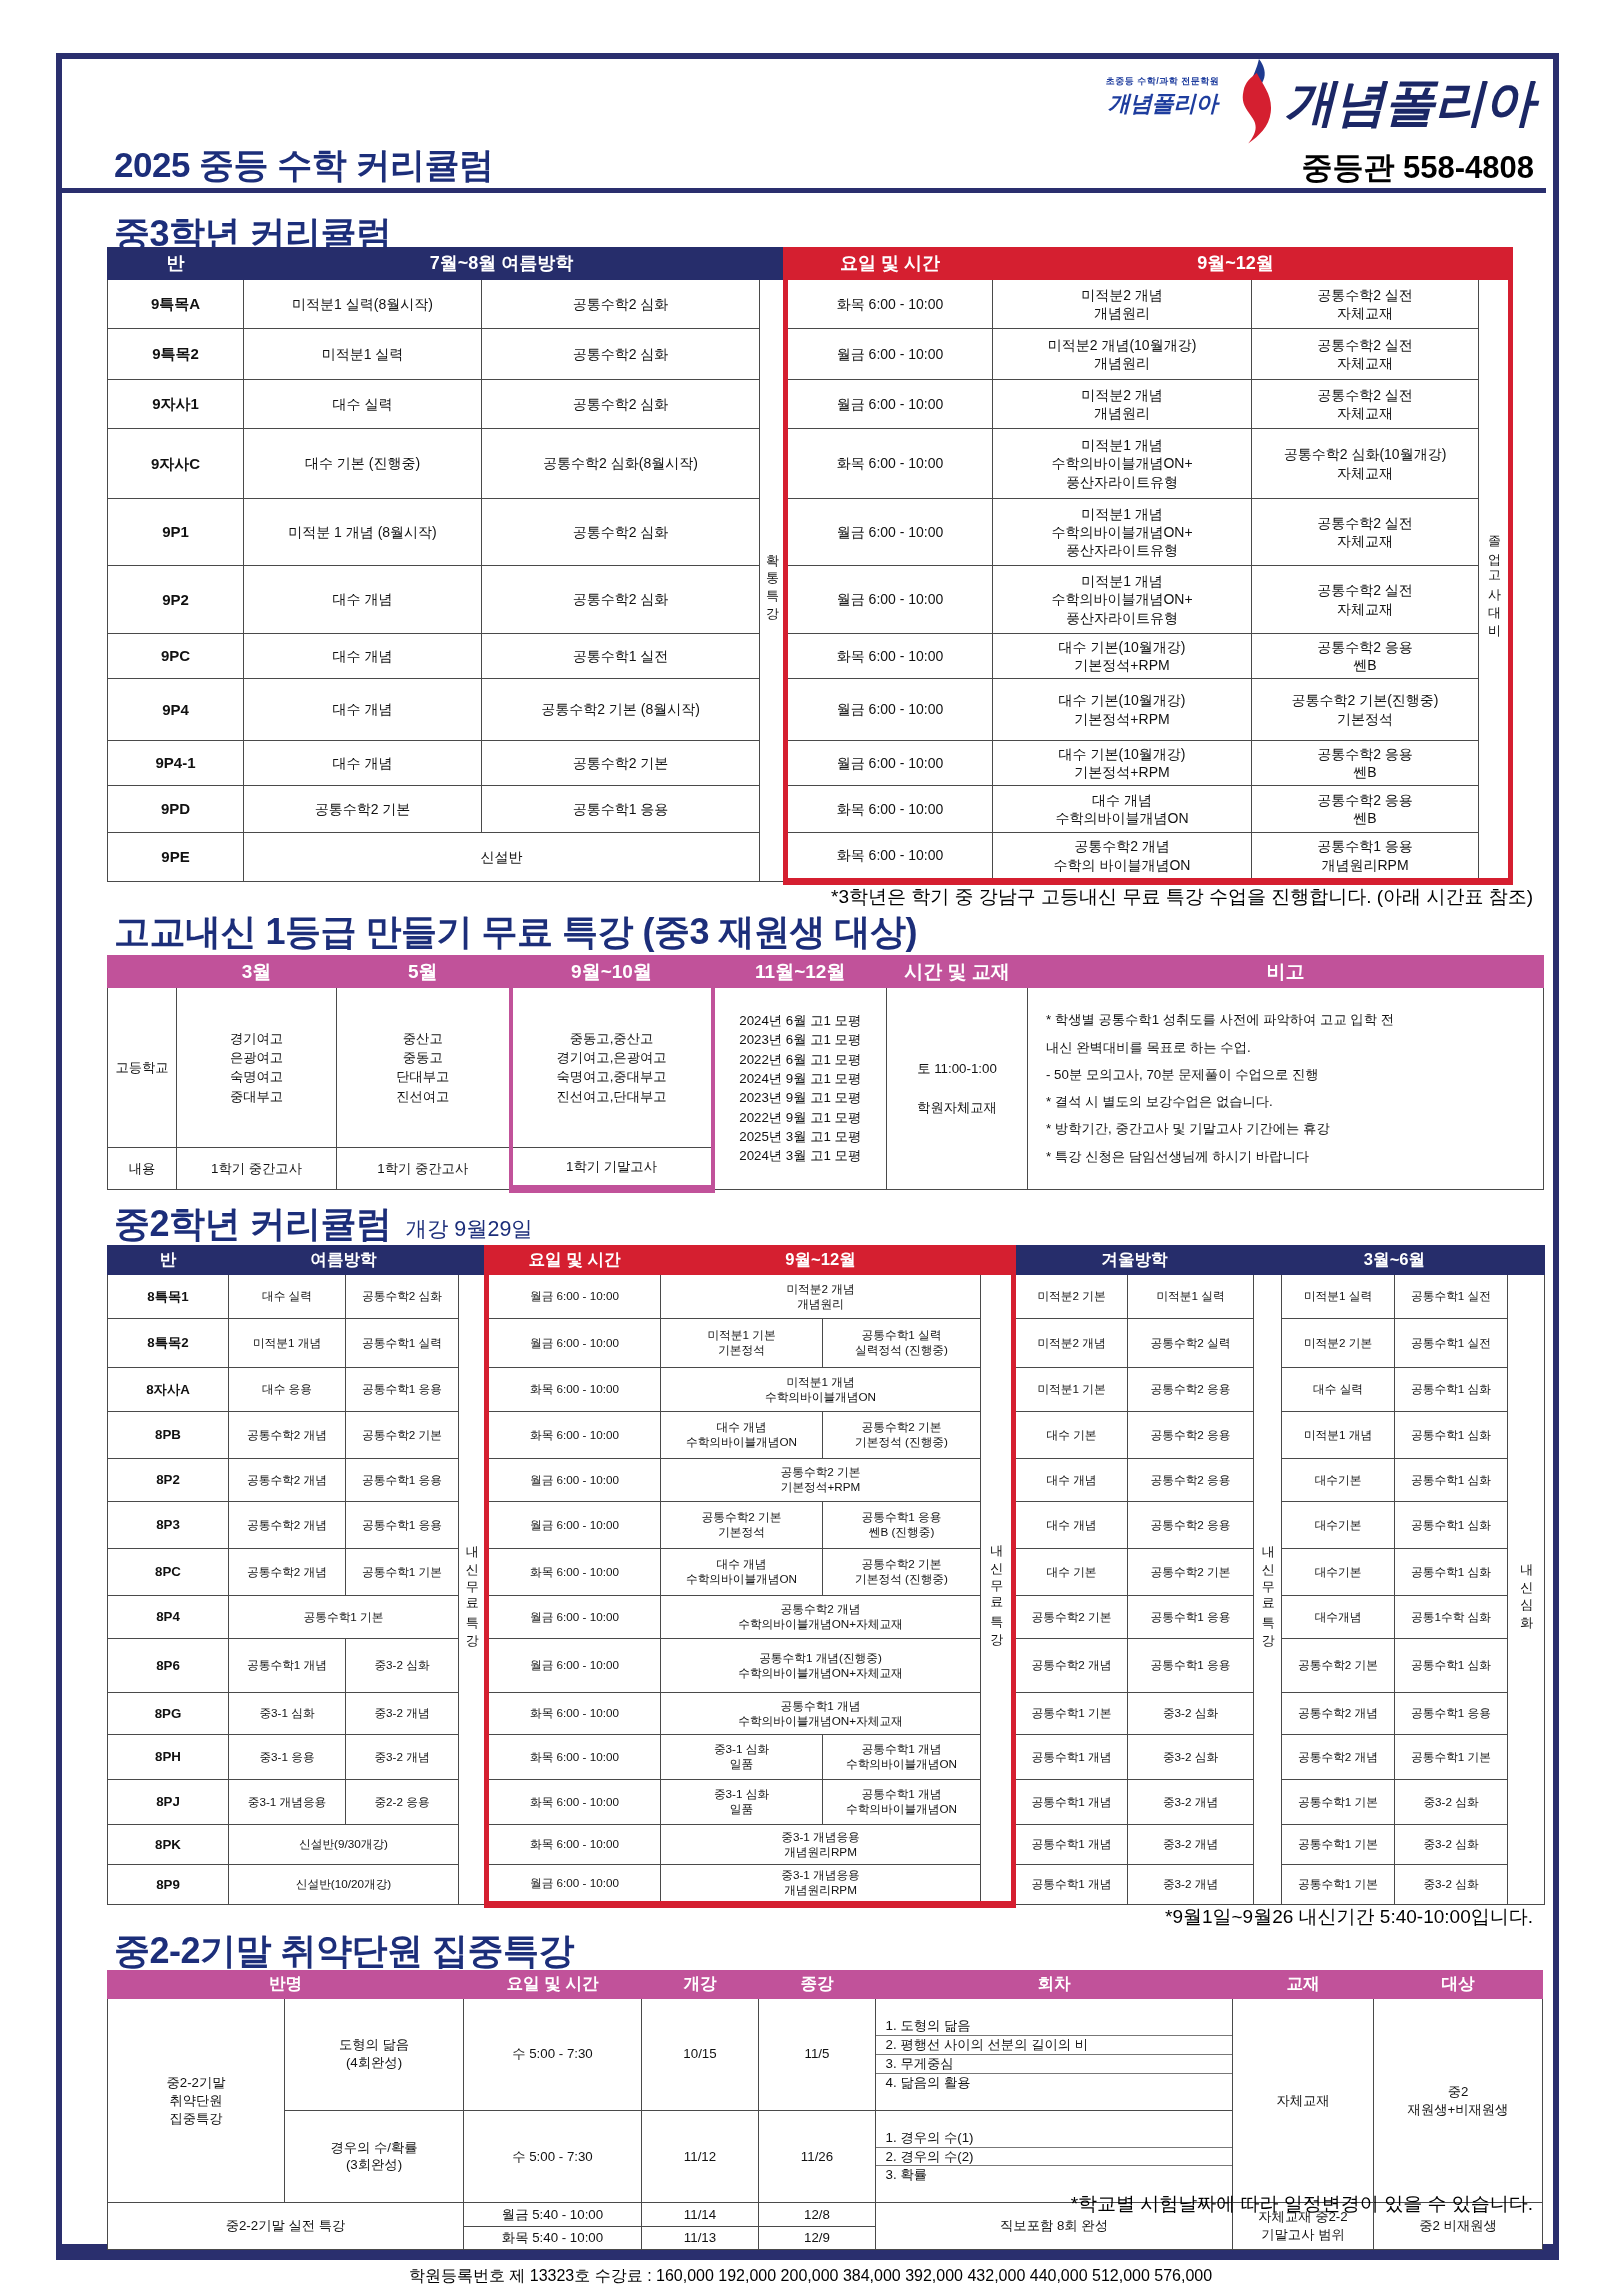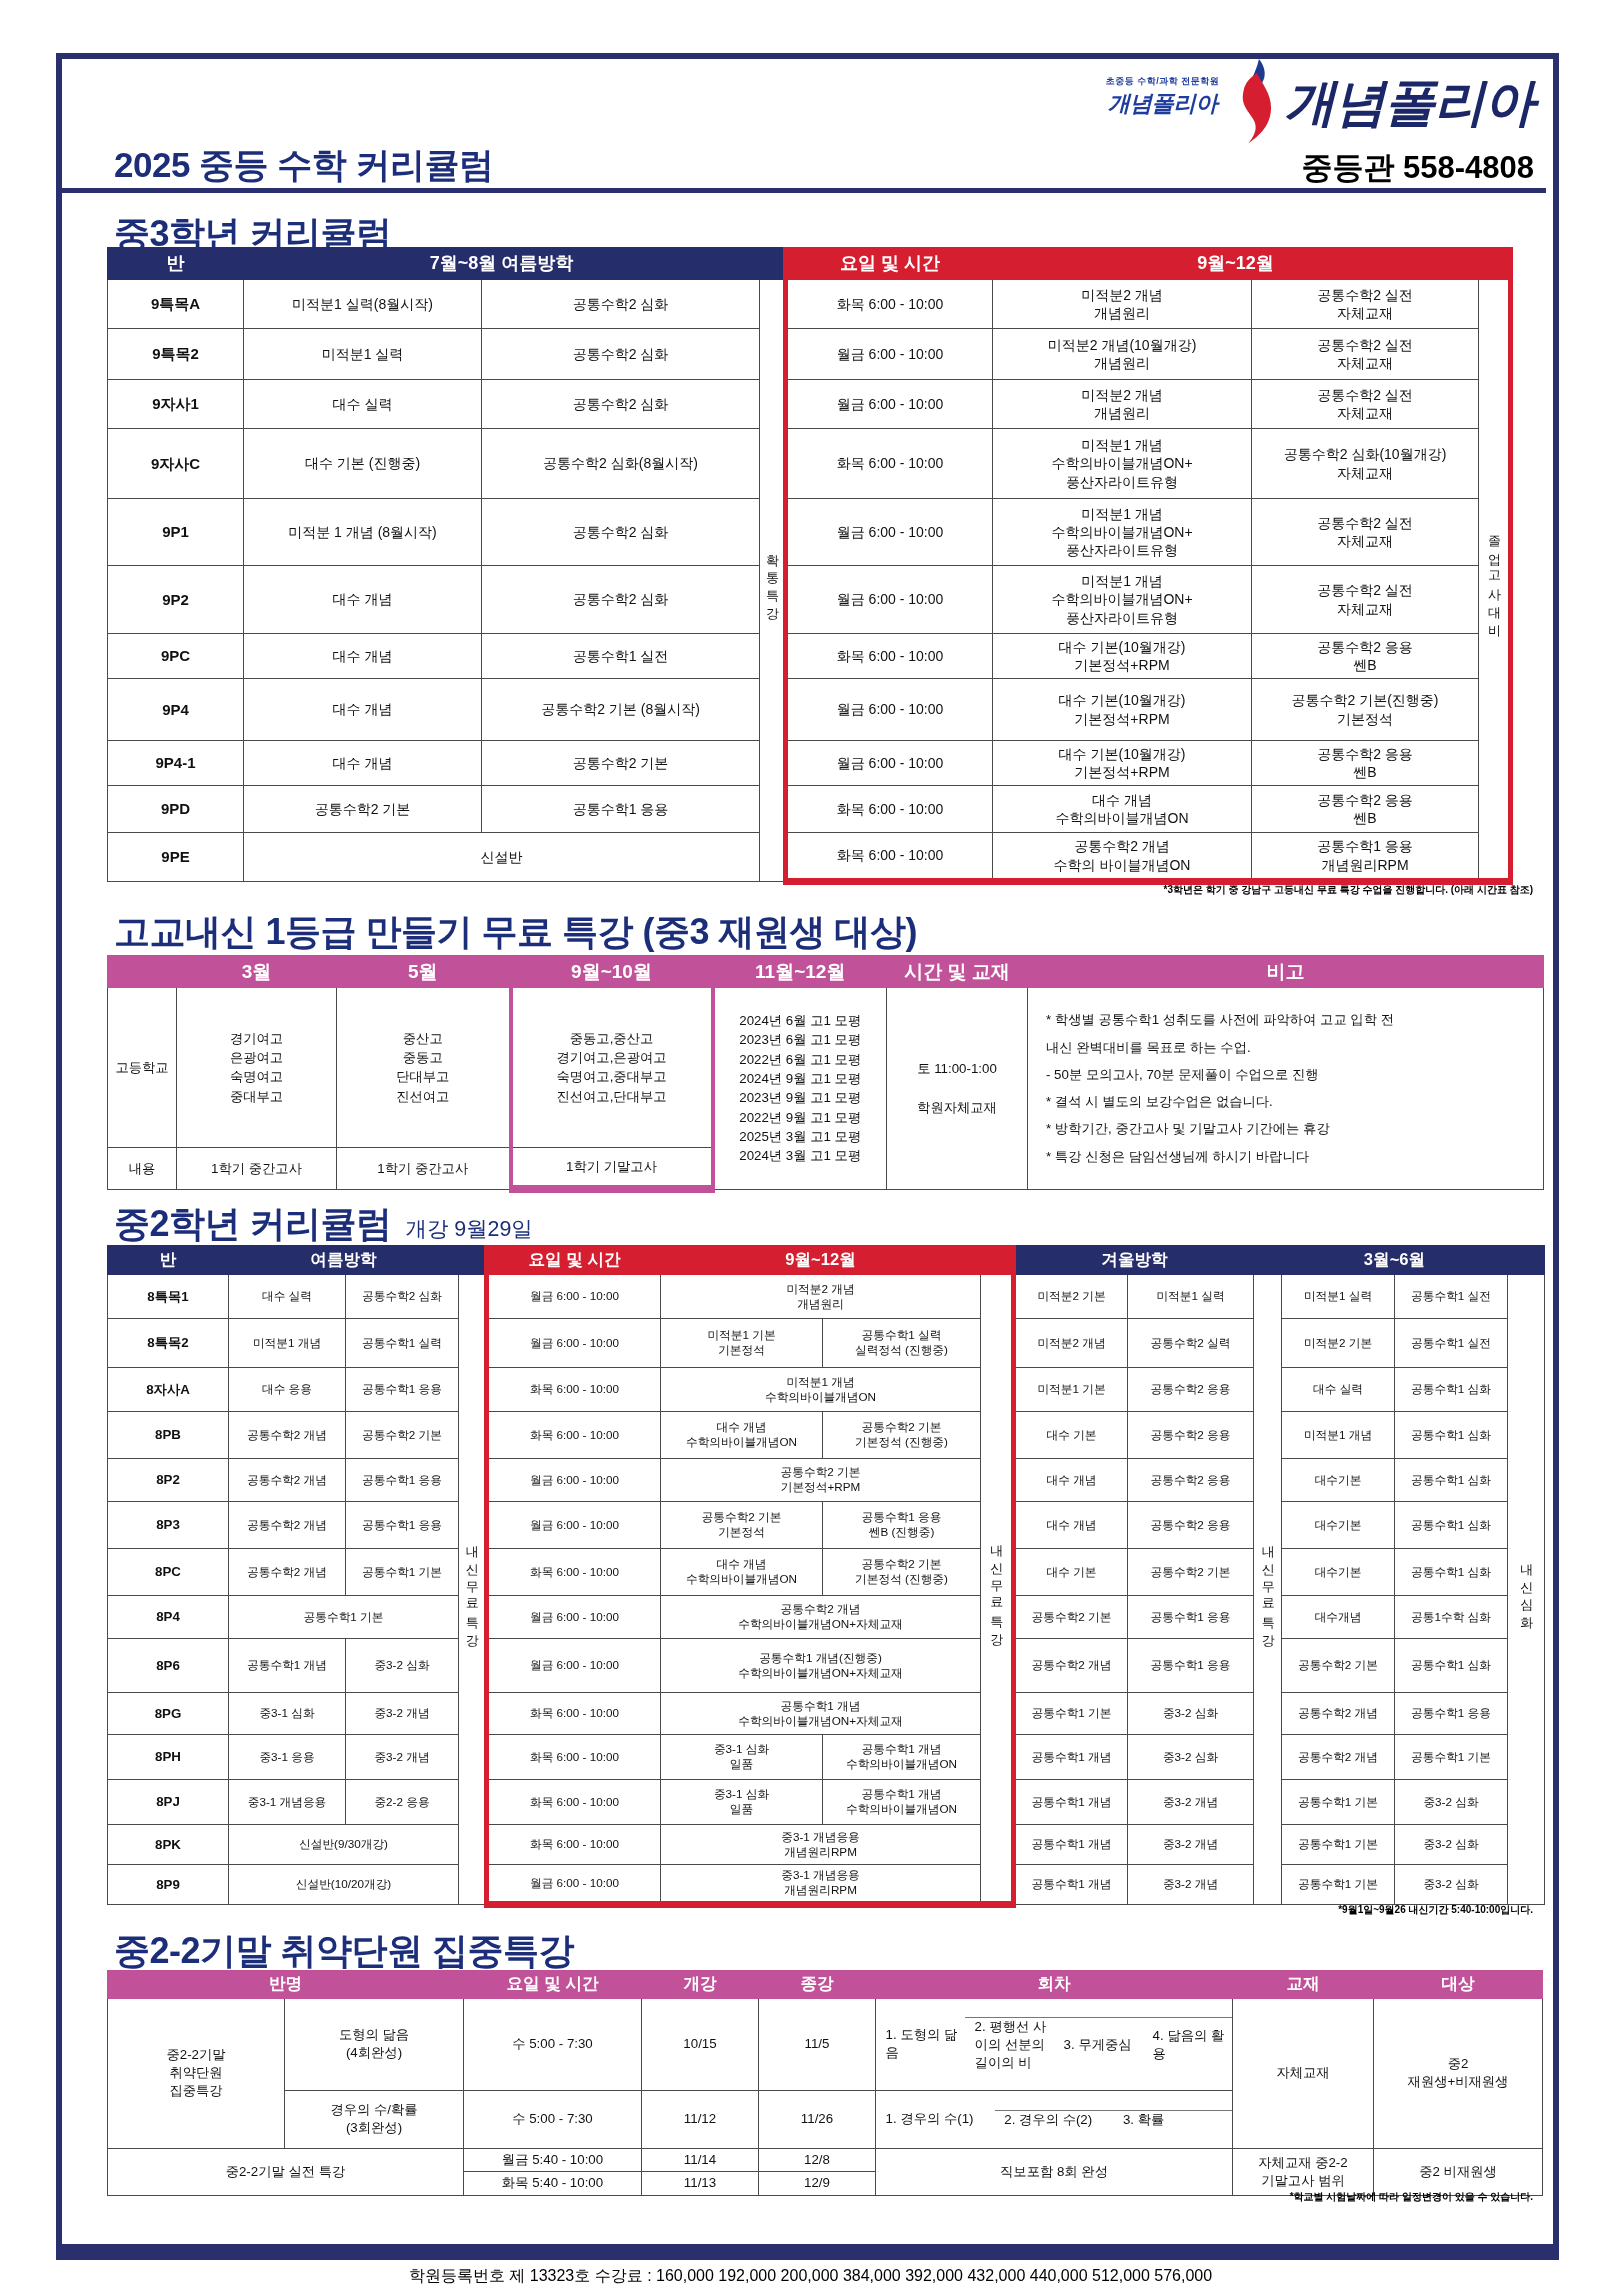--- a/index.html
+++ b/index.html
@@ -23,21 +23,21 @@
   .logoblock{top:58px;right:87px;display:flex;align-items:center;gap:9.6px;}
   .logosmall{text-align:center;color:#1e3d9e;padding-bottom:14px;}
   .logosmall .tag{font-size:9px;font-weight:700;letter-spacing:0.5px;}
   .logosmall .nm{font-size:22.4px;font-weight:800;font-style:italic;letter-spacing:-0.5px;}
   .wordmark{font-size:51px;font-weight:800;font-style:italic;color:#1b2766;letter-spacing:-1.1px;}
   .maintitle{left:114px;top:119px;font-size:35px;font-weight:800;color:var(--tnavy);letter-spacing:-0.5px;}
   .titlerule{left:60px;right:75px;top:188px;height:5.3px;background:#2a2f6e;}
   .phone{right:87px;top:147px;font-size:31px;font-weight:700;color:#000;}
   .sectitle{font-size:36px;font-weight:800;color:var(--tnavy);letter-spacing:-0.5px;}
   .subtitle{font-size:21.4px;font-weight:400;color:var(--tnavy);margin-left:14px;}
-  .footnote{font-size:10px;line-height:1.55;text-align:right;color:#000;font-weight:bold;}
+  .footnote{font-size:19px;line-height:1.55;text-align:right;color:#000;}
   
   table{border-collapse:collapse;table-layout:fixed;background:#fff;}
   td,th{border:1.1px solid var(--line);vertical-align:middle;text-align:center;
     white-space:pre-line;padding:1.6px 3.2px;overflow:hidden;}
   th{font-weight:700;}
   th.navy{background:var(--navy);color:#fff;border-color:var(--navy);}
   th.red{background:var(--red);color:#fff;border-color:var(--red);}
   th.pink{background:var(--pink);color:#fff;border-color:var(--pink);}
   .bl{border-left:5.3px solid var(--red) !important;}
   .br{border-right:5.3px solid var(--red) !important;}
@@ -53,21 +53,21 @@
   .t2s{font-size:13.3px;line-height:1.45;}
   .t2s th{font-size:19px;}
   .t2s .note{text-align:left;padding-left:18px;line-height:2.05;font-size:13.3px;}
   .t2s .rowlabel{font-weight:400;}
   .t3{font-size:11.7px;line-height:1.28;}
   .t3 th{font-size:16.6px;}
   .t3 .ban{font-size:13.3px;font-weight:700;}
   .t4{font-size:13.3px;line-height:1.35;}
   .t4 th{font-size:16.6px;}
   .sess{padding:0;}
-  .sess .wrap{display:flex;flex-direction:row;height:100%;}
+  .sess .wrap{display:flex;flex-direction:column;height:100%;}
   .sess .si{flex:1;display:flex;align-items:center;text-align:left;padding-left:9.6px;}
   .sess .si + .si{border-top:1.1px solid #777;}
   .ph{position:relative;}
   .ph .tab{position:absolute;top:-8.5px;left:-4.3px;right:-4.3px;height:9.6px;background:var(--pink);}
   .footerline{left:0;top:2266px;width:1621px;text-align:center;font-size:16px;color:#000;}
 </style>
 </head>
 <body>
 
 <div class="abs pageframe"></div>

